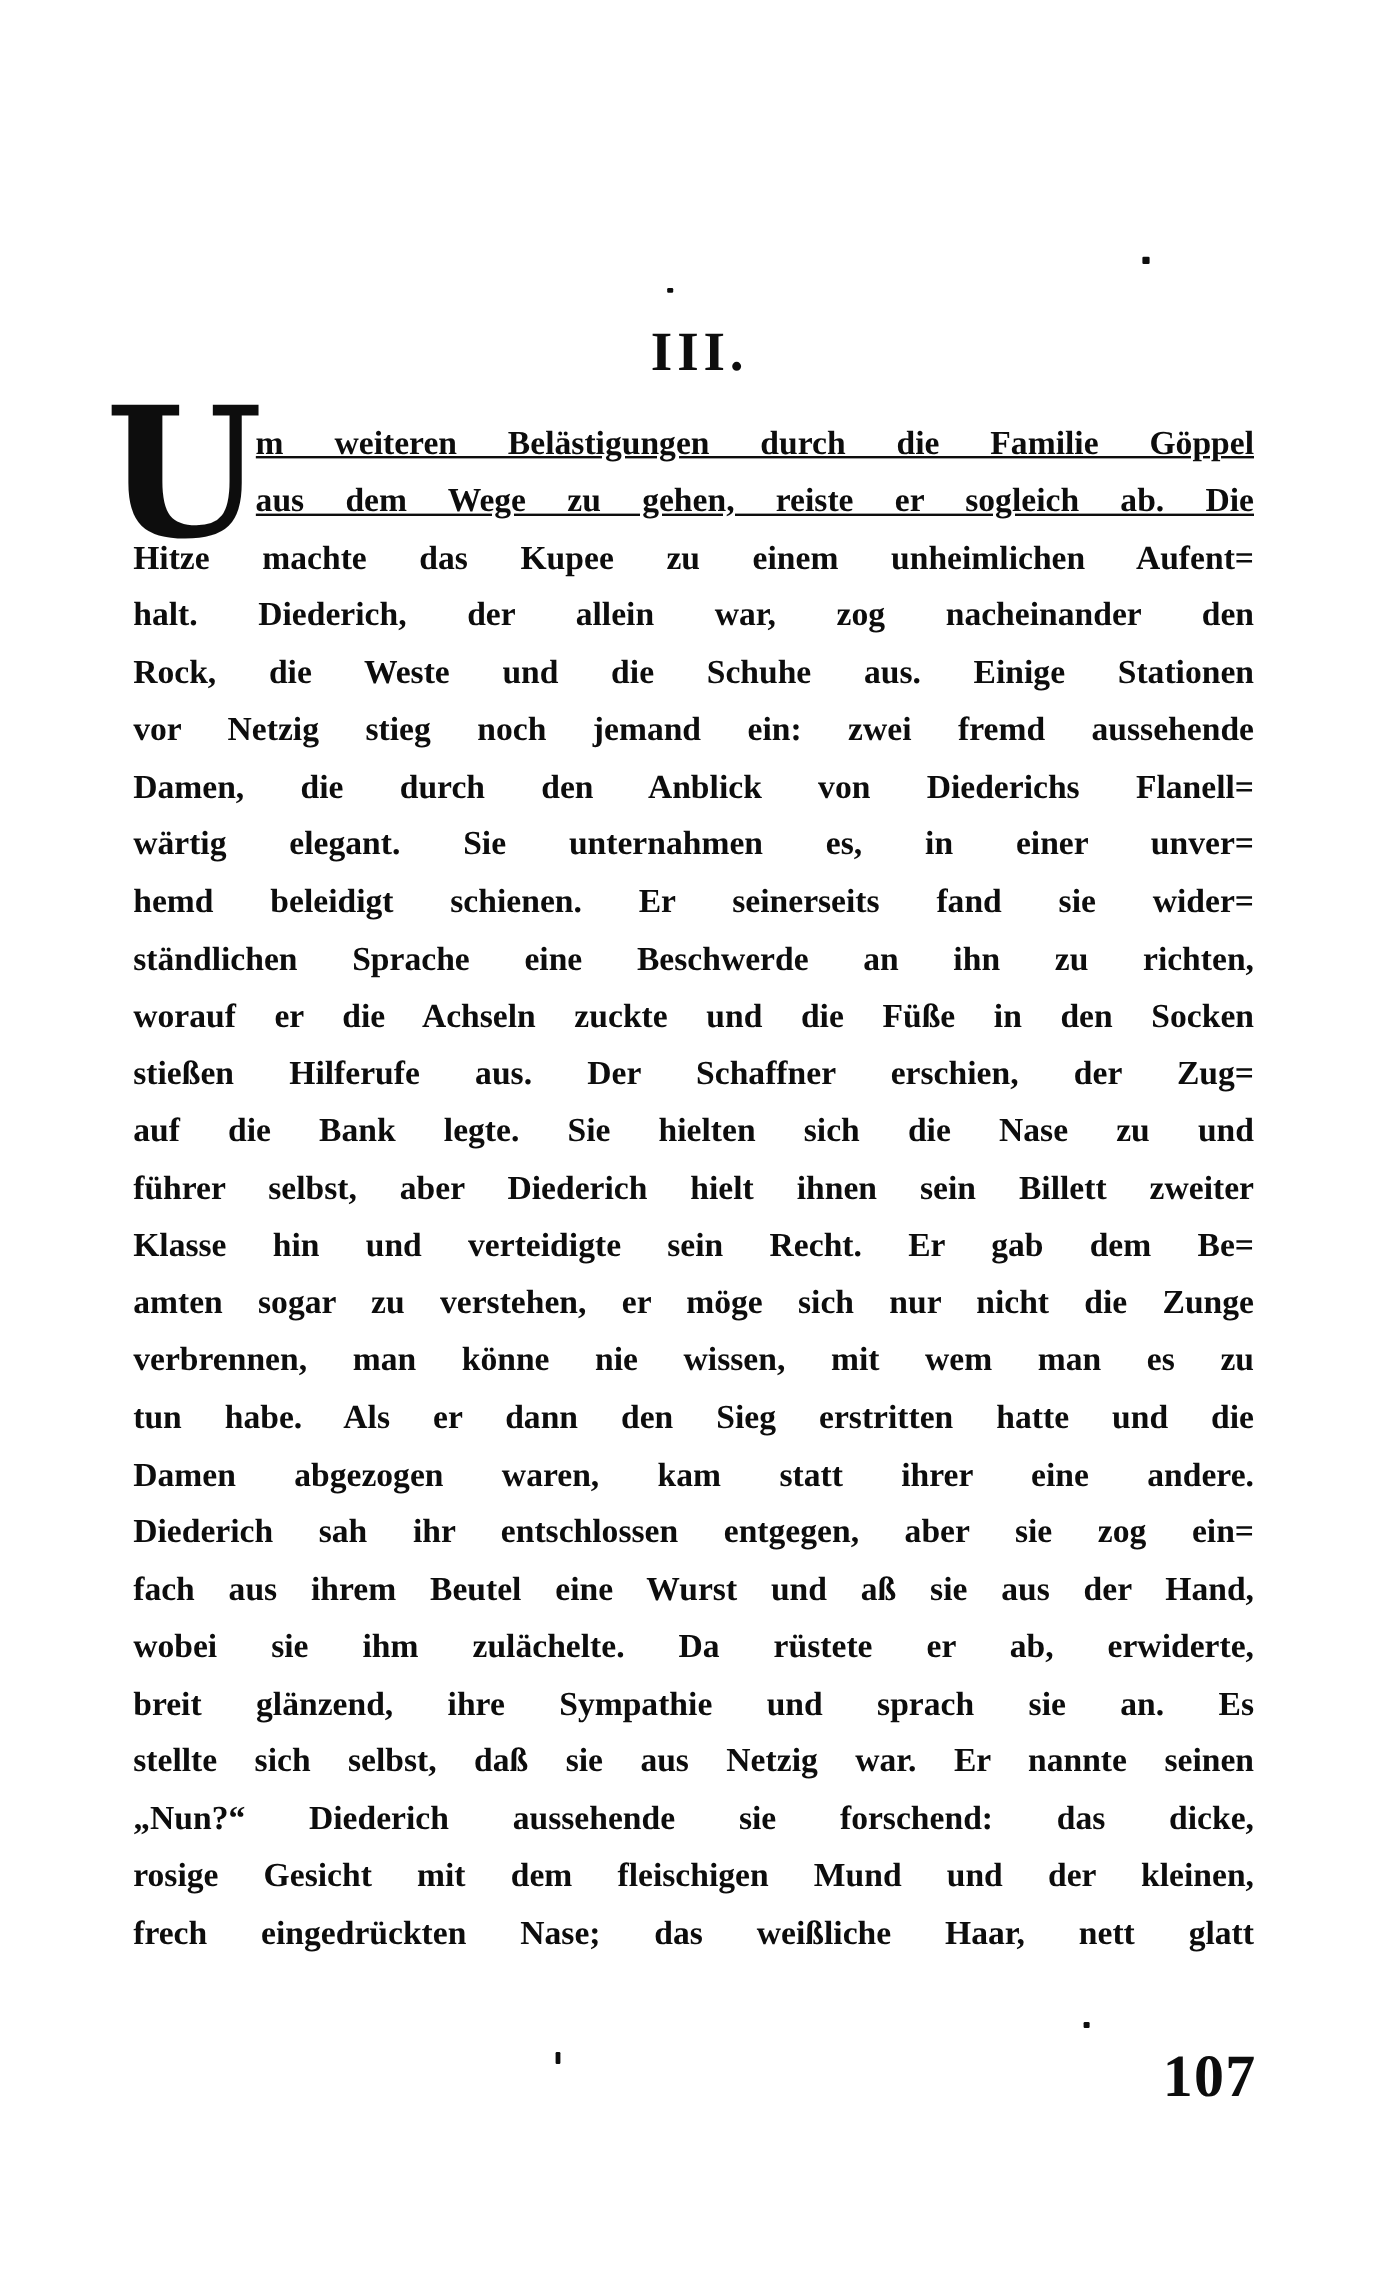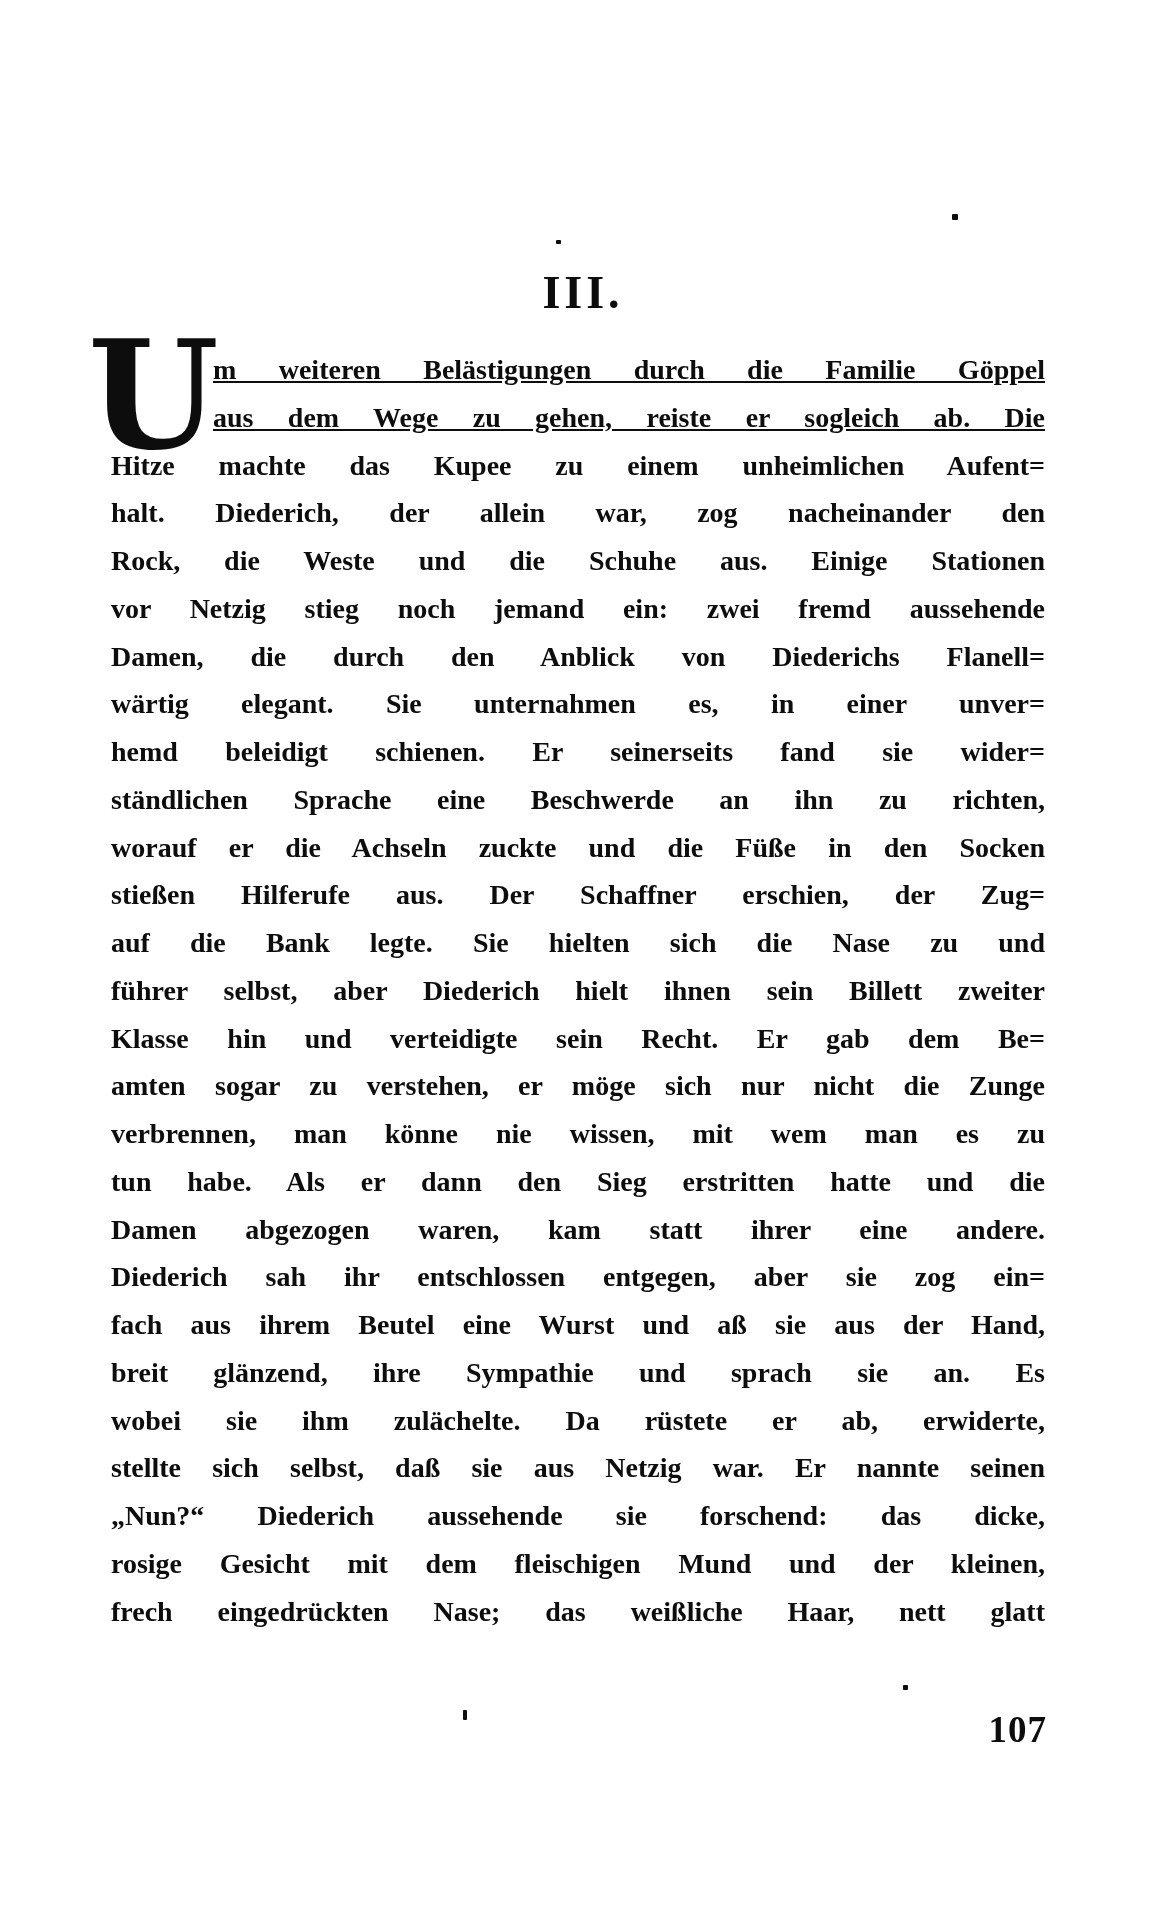--- a/index.html
+++ b/index.html
@@ -53,21 +53,21 @@
     top: 320px;
     font-family: "DejaVu Serif", serif;
     font-weight: 700;
     font-size: 150px;
     line-height: 1;
   }
   .page-number {
     position: absolute;
     right: 113px;
     top: 1704px;
-    font-size: 37px;
+    font-size: 50px;
     line-height: 52px;
     font-weight: 700;
     letter-spacing: 1px;
   }
   .speck {
     position: absolute;
     background: var(--ink, #0d0d0d);
     border-radius: 1px;
   }
 </style>
@@ -100,22 +100,22 @@
     <div class="line">stießen Hilferufe aus. Der Schaffner erschien, der Zug=</div>
     <div class="line">auf die Bank legte. Sie hielten sich die Nase zu und</div>
     <div class="line">führer selbst, aber Diederich hielt ihnen sein Billett zweiter</div>
     <div class="line">Klasse hin und verteidigte sein Recht. Er gab dem Be=</div>
     <div class="line">amten sogar zu verstehen, er möge sich nur nicht die Zunge</div>
     <div class="line">verbrennen, man könne nie wissen, mit wem man es zu</div>
     <div class="line">tun habe. Als er dann den Sieg erstritten hatte und die</div>
     <div class="line">Damen abgezogen waren, kam statt ihrer eine andere.</div>
     <div class="line">Diederich sah ihr entschlossen entgegen, aber sie zog ein=</div>
     <div class="line">fach aus ihrem Beutel eine Wurst und aß sie aus der Hand,</div>
+    <div class="line">wobei sie ihm zulächelte. Da rüstete er ab, erwiderte,</div>
     <div class="line">breit glänzend, ihre Sympathie und sprach sie an. Es</div>
-    <div class="line">wobei sie ihm zulächelte. Da rüstete er ab, erwiderte,</div>
     <div class="line">stellte sich selbst, daß sie aus Netzig war. Er nannte seinen</div>
     <div class="line">„Nun?“ Diederich aussehende sie forschend: das dicke,</div>
     <div class="line">rosige Gesicht mit dem fleischigen Mund und der kleinen,</div>
     <div class="line">frech eingedrückten Nase; das weißliche Haar, nett glatt</div>
   </div>
 
   <div class="page-number">107</div>
 
 </div>
 

